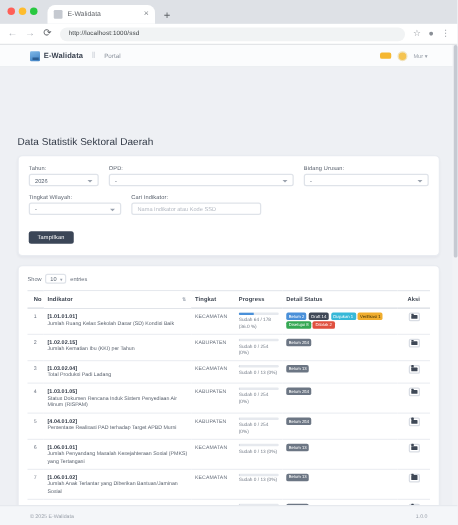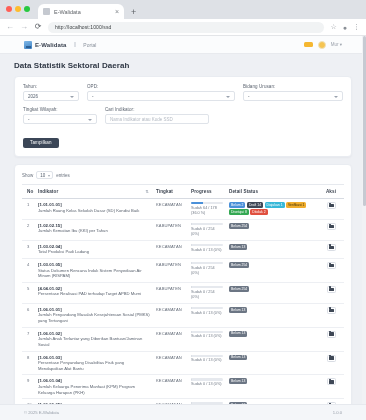--- a/index.html
+++ b/index.html
@@ -103,22 +103,22 @@
   .avatar {
     width: 8px; height: 8px; border-radius: 50%;
     background: #f5c451;
     border: 1px solid #f0e2bb;
   }
   .user-label { font-size: 4.5px; color: #9aa1ab; }
 
   
   .page { padding: 7px 14px 0 14px; }
   .page-title {
-    font-size: 8px; color: #2f3744; font-weight: 700;
-    margin-bottom: 6px; letter-spacing: .05px;
+    font-size: 8px; color: #2f3744; font-weight: 400;
+    margin-bottom: 6px; letter-spacing: .05px; margin-top: 48px;
   }
 
   .card {
     background: #fff;
     border: 1px solid #e9ecf1;
     border-radius: 4px;
     box-shadow: 0 1px 2px rgba(20,30,60,.04);
   }
   .filter-card { padding: 7px 8px 8px 8px; margin-bottom: 7px; }
 

